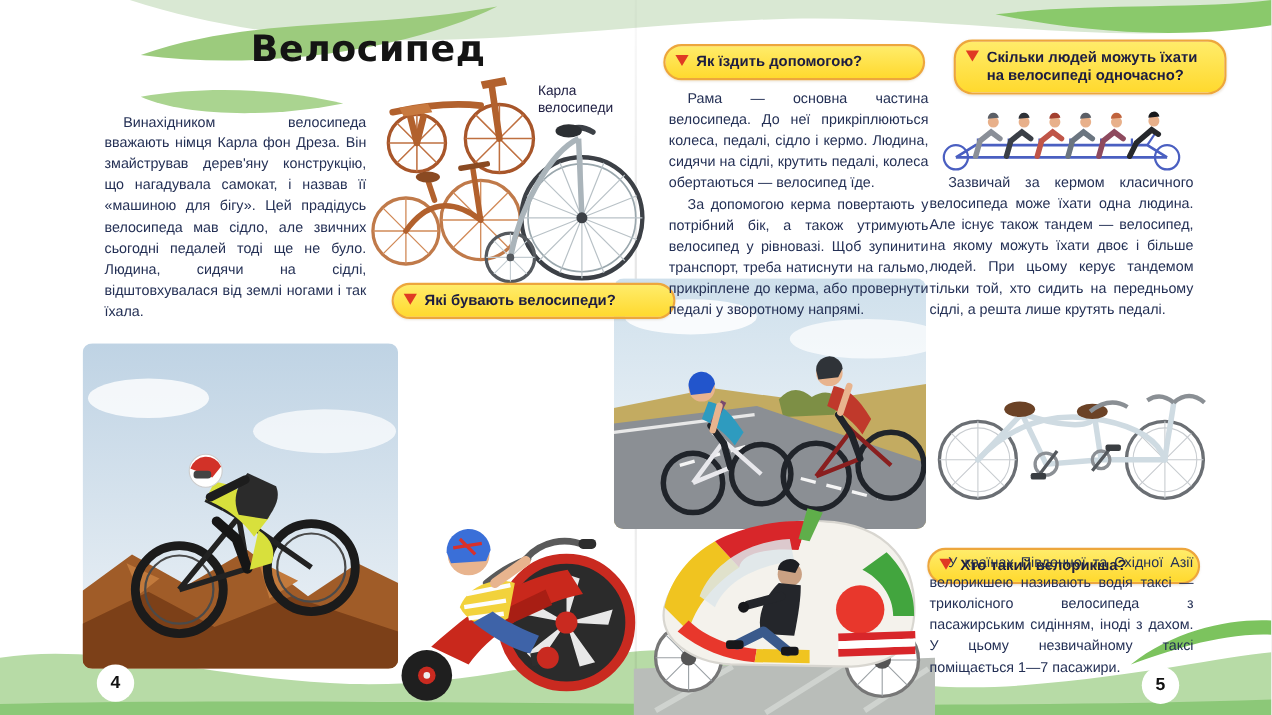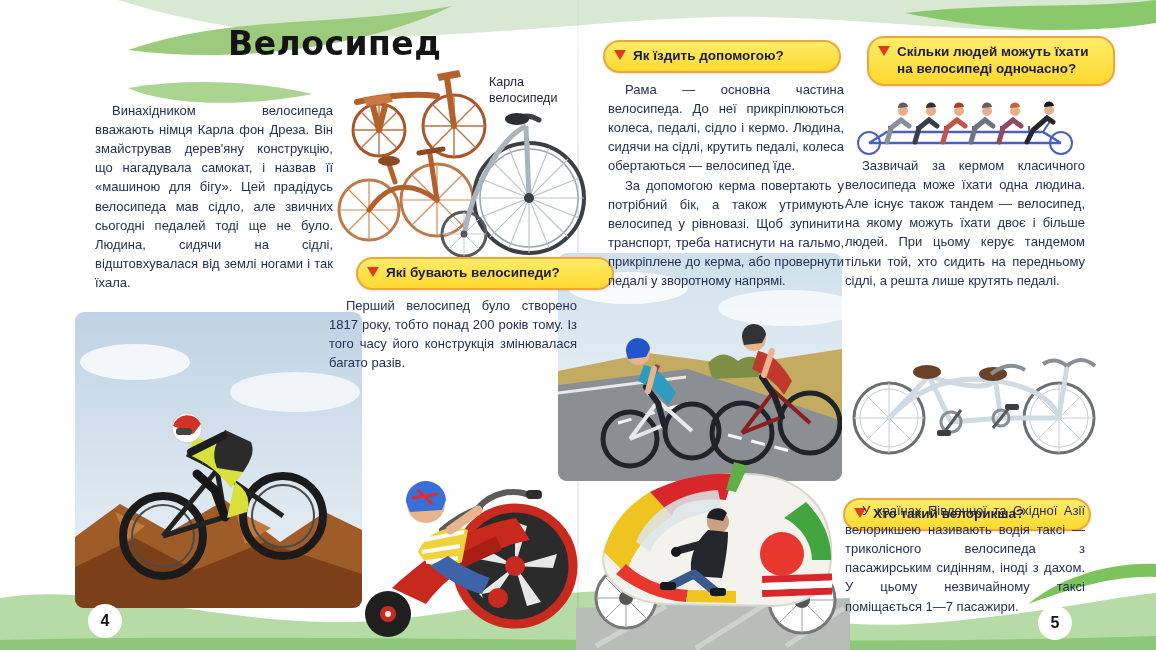--- a/index.html
+++ b/index.html
@@ -120,21 +120,20 @@
       <circle cx="131" cy="184" r="3.5" fill="#55595e"></circle>
     </svg>
   </div>
   <div class="caption" style="left:489px;top:74px;width:90px;font-weight:normal;color:#1c1c40;">Карла велосипеди</div>
 
   <div class="pill" style="left:322px;top:257px;width:258px;margin-left:34px;">
     <span class="marker"></span>
     <span>Які бувають велосипеди?</span>
   </div>
   <div class="body-text" style="left:329px;top:296px;width:248px;">
-    <p>Перший велосипед було створено 1817 року, тобто понад 200 років тому. Із того часу його конструкція змінювалася багато разів.</p>
   </div>
 
   <div class="figure photo" style="left:75px;top:312px;width:287px;height:296px;">
     <svg width="287" height="296" viewBox="0 0 287 296" aria-hidden="true">
       <defs>
         <linearGradient id="sky1" x1="0" y1="0" x2="0" y2="1">
           <stop offset="0" stop-color="#bfd3e4"></stop>
             <stop offset="1" stop-color="#eef3f7"></stop>
         </linearGradient>
       </defs>

